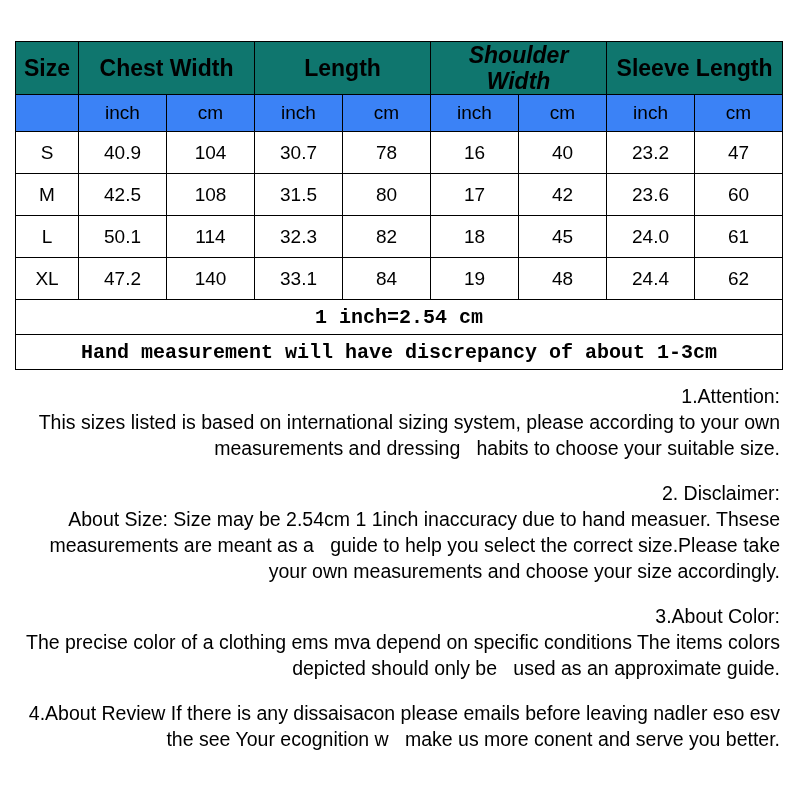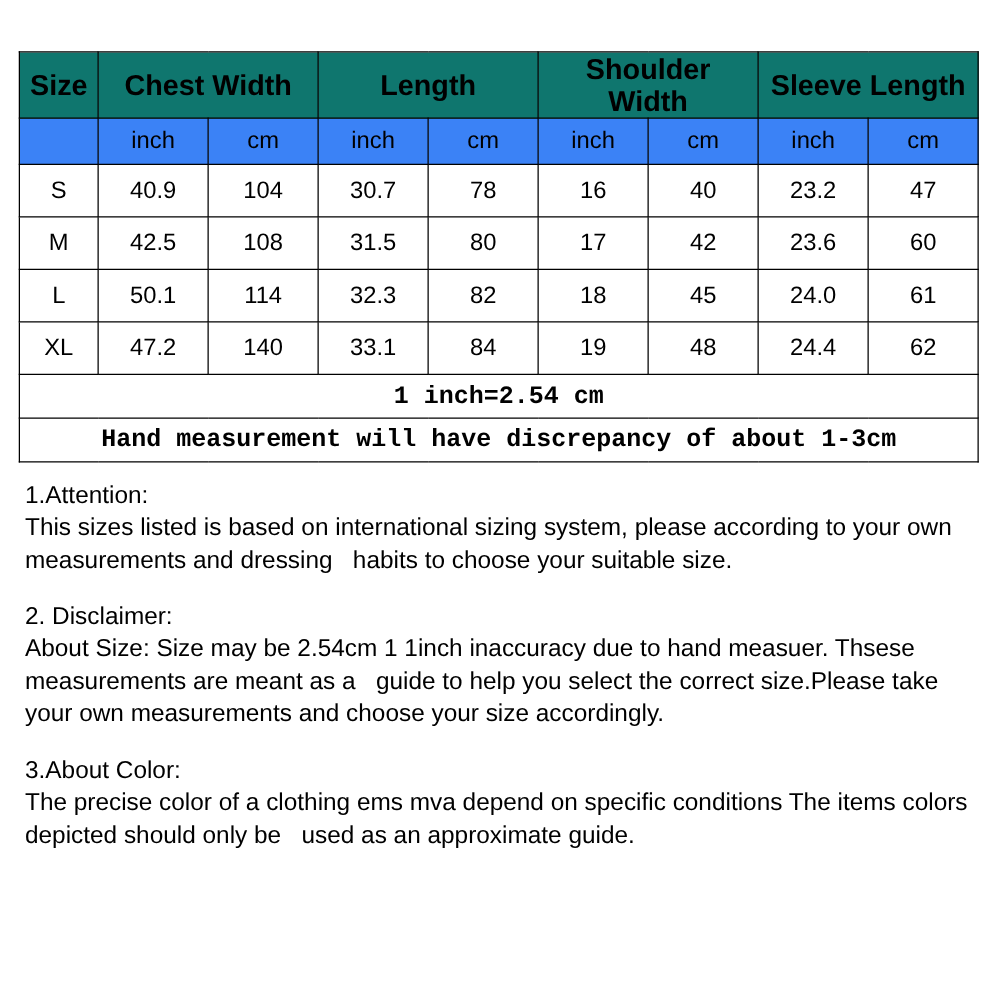--- a/index.html
+++ b/index.html
@@ -32,20 +32,21 @@
   .hdr-row th {
     background: #0f766e;
     font-size: 23px;
     font-weight: bold;
     height: 52px;
     line-height: 26px;
   }
   .hdr-narrow-inner {
     display: inline-block;
     max-width: 9ch;
+    font-style: italic;
   }
   .unit-row th {
     background: #3b82f6;
     font-size: 19px;
     font-weight: normal;
     height: 36px;
   }
   .data-row td {
     font-size: 19px;
     height: 41px;
@@ -53,20 +54,21 @@
   }
   .footnote-row td {
     font-family: "Liberation Mono", "DejaVu Sans Mono", monospace;
     font-weight: bold;
     font-size: 20px;
     height: 34px;
     background: #ffffff;
   }
   .notes {
     margin: 13px 20px 0 20px;
+    text-align: right;
   }
   .note {
     white-space: pre-wrap;
     font-size: 19.5px;
     line-height: 26px;
     margin: 0 0 19px 0;
   }
 </style>
 </head>
 <body>
@@ -161,15 +163,16 @@
     </tfoot>
   </table>
 
   <div class="notes">
     <p class="note">1.Attention:
 This sizes listed is based on international sizing system, please according to your own measurements and dressing   habits to choose your suitable size.</p>
     <p class="note">2. Disclaimer:
 About Size: Size may be 2.54cm 1 1inch inaccuracy due to hand measuer. Thsese measurements are meant as a   guide to help you select the correct size.Please take your own measurements and choose your size accordingly.</p>
     <p class="note">3.About Color:
 The precise color of a clothing ems mva depend on specific conditions The items colors depicted should only be   used as an approximate guide.</p>
+    <p class="note">4.About Review If there is any dissaisacon please emails before leaving nadler eso esv the see Your ecognition w   make us more conent and serve you better.</p>
   </div>
 
 </div>
 
 </body></html>

